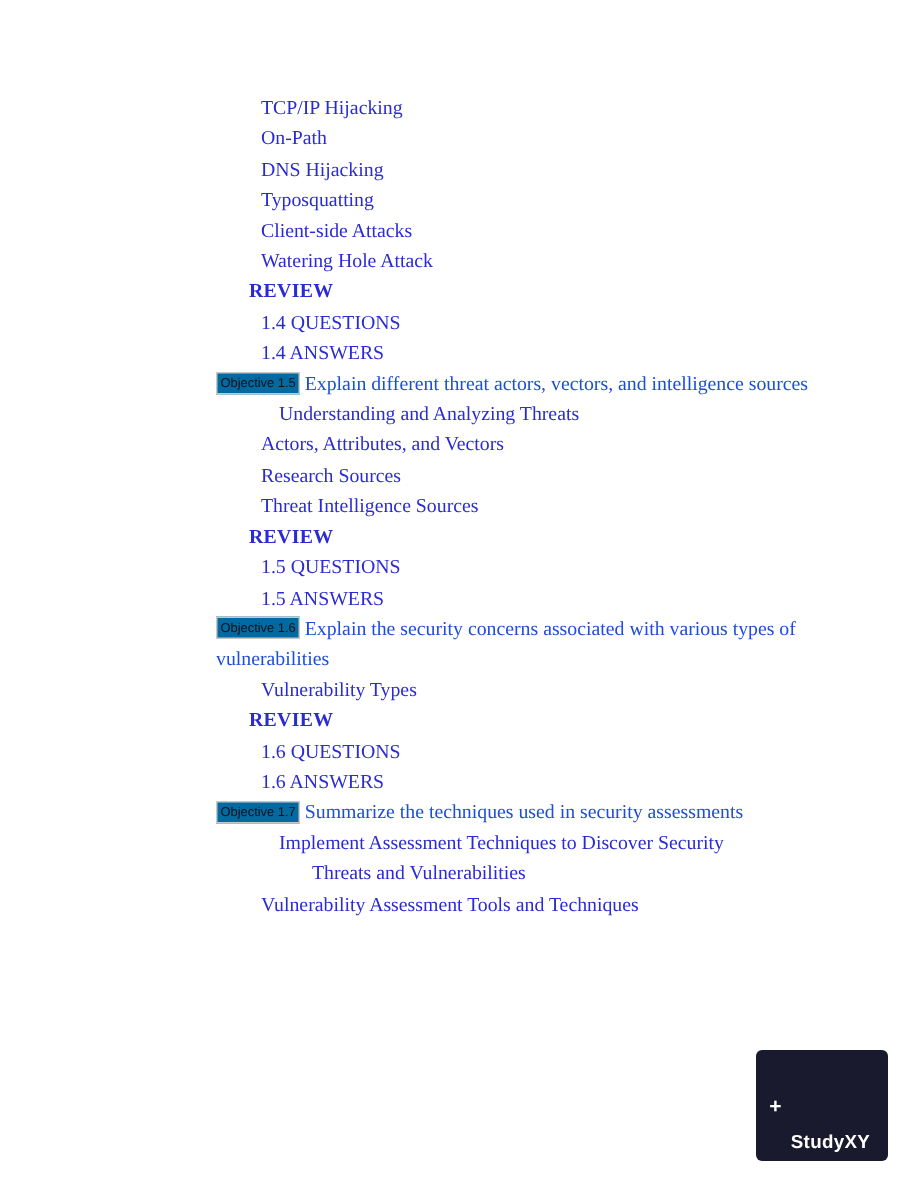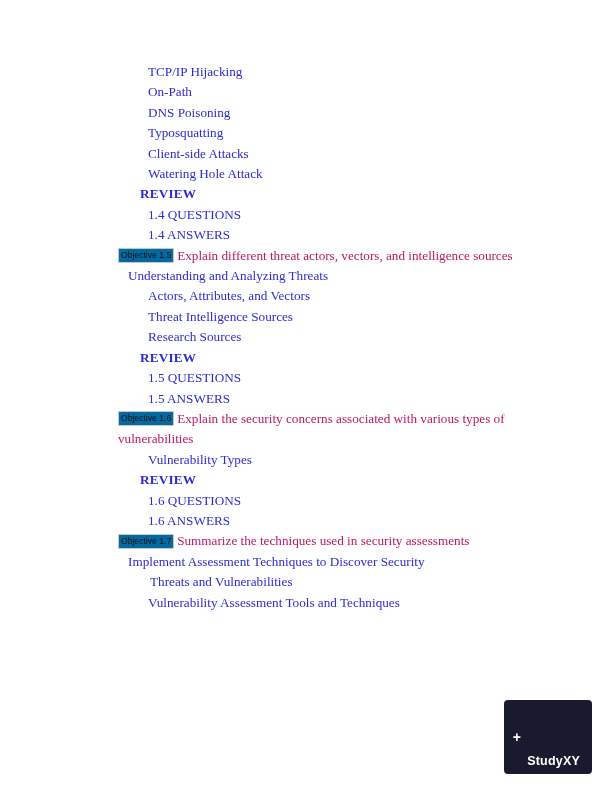--- a/index.html
+++ b/index.html
@@ -11,33 +11,33 @@
     height: 792px;
     background: #ffffff;
     font-family: "Liberation Serif", serif;
     color: #2b2bd4;
     position: relative;
     overflow: hidden;
   }
   .page {
     position: absolute;
     inset: 0;
-    padding: 62px 60px 0 40px;
+    padding: 62px 60px 0 66px;
     box-sizing: border-box;
   }
   .toc {
     font-size: 13.2px;
     line-height: 20.4px;
   }
   .row {
     display: block;
     white-space: nowrap;
   }
   .lvl-1 {
-    margin-left: 88px;
+    margin-left: 120px;
     font-family: Liberation Serif, serif;
   }
   .lvl-2 {
     margin-left: 108px;
   }
   .lvl-review {
     margin-left: 100px;
     font-weight: bold;
     letter-spacing: 0.2px;
   }
@@ -54,21 +54,21 @@
     font-family: "Liberation Sans", sans-serif;
     font-size: 8.6px;
     line-height: 11px;
     padding: 1px 2px 1px 2px;
     border: 0.5px solid #c8c8c8;
     vertical-align: 1.5px;
     margin-right: 3px;
     white-space: nowrap;
   }
   .obj-text {
-    color: #be185d;
+    color: #1d4ed8;
   }
   .wrap-indent {
     display: block;
     margin-left: 22px;
   }
   .watermark {
     position: absolute;
     right: 20px;
     bottom: 18px;
     background: #1a1a2e;
@@ -96,32 +96,32 @@
     font-weight: bold;
   }
 </style>
 </head>
 <body>
 
 <div class="page">
   <div class="toc" id="toc">
       <div class="row lvl-2">TCP/IP Hijacking</div>
       <div class="row lvl-2">On-Path</div>
-      <div class="row lvl-2">DNS Poisoning</div>
+      <div class="row lvl-2">DNS Hijacking</div>
       <div class="row lvl-2">Typosquatting</div>
       <div class="row lvl-2">Client-side Attacks</div>
       <div class="row lvl-2">Watering Hole Attack</div>
       <div class="row lvl-review">REVIEW</div>
       <div class="row lvl-2">1.4 QUESTIONS</div>
       <div class="row lvl-2">1.4 ANSWERS</div>
       <div class="row obj-line"><span class="obj-tag">Objective 1.5</span><span class="obj-text">Explain different threat actors, vectors, and intelligence sources</span></div>
       <div class="row lvl-1">Understanding and Analyzing Threats</div>
       <div class="row lvl-2">Actors, Attributes, and Vectors</div>
+      <div class="row lvl-2">Research Sources</div>
       <div class="row lvl-2">Threat Intelligence Sources</div>
-      <div class="row lvl-2">Research Sources</div>
       <div class="row lvl-review">REVIEW</div>
       <div class="row lvl-2">1.5 QUESTIONS</div>
       <div class="row lvl-2">1.5 ANSWERS</div>
       <div class="row obj-line"><span class="obj-tag">Objective 1.6</span><span class="obj-text">Explain the security concerns associated with various types of vulnerabilities</span></div>
       <div class="row lvl-2">Vulnerability Types</div>
       <div class="row lvl-review">REVIEW</div>
       <div class="row lvl-2">1.6 QUESTIONS</div>
       <div class="row lvl-2">1.6 ANSWERS</div>
       <div class="row obj-line"><span class="obj-tag">Objective 1.7</span><span class="obj-text">Summarize the techniques used in security assessments</span></div>
       <div class="row lvl-1" style="white-space: normal;"><span>Implement Assessment Techniques to Discover Security</span><span class="wrap-indent">Threats and Vulnerabilities</span></div>

